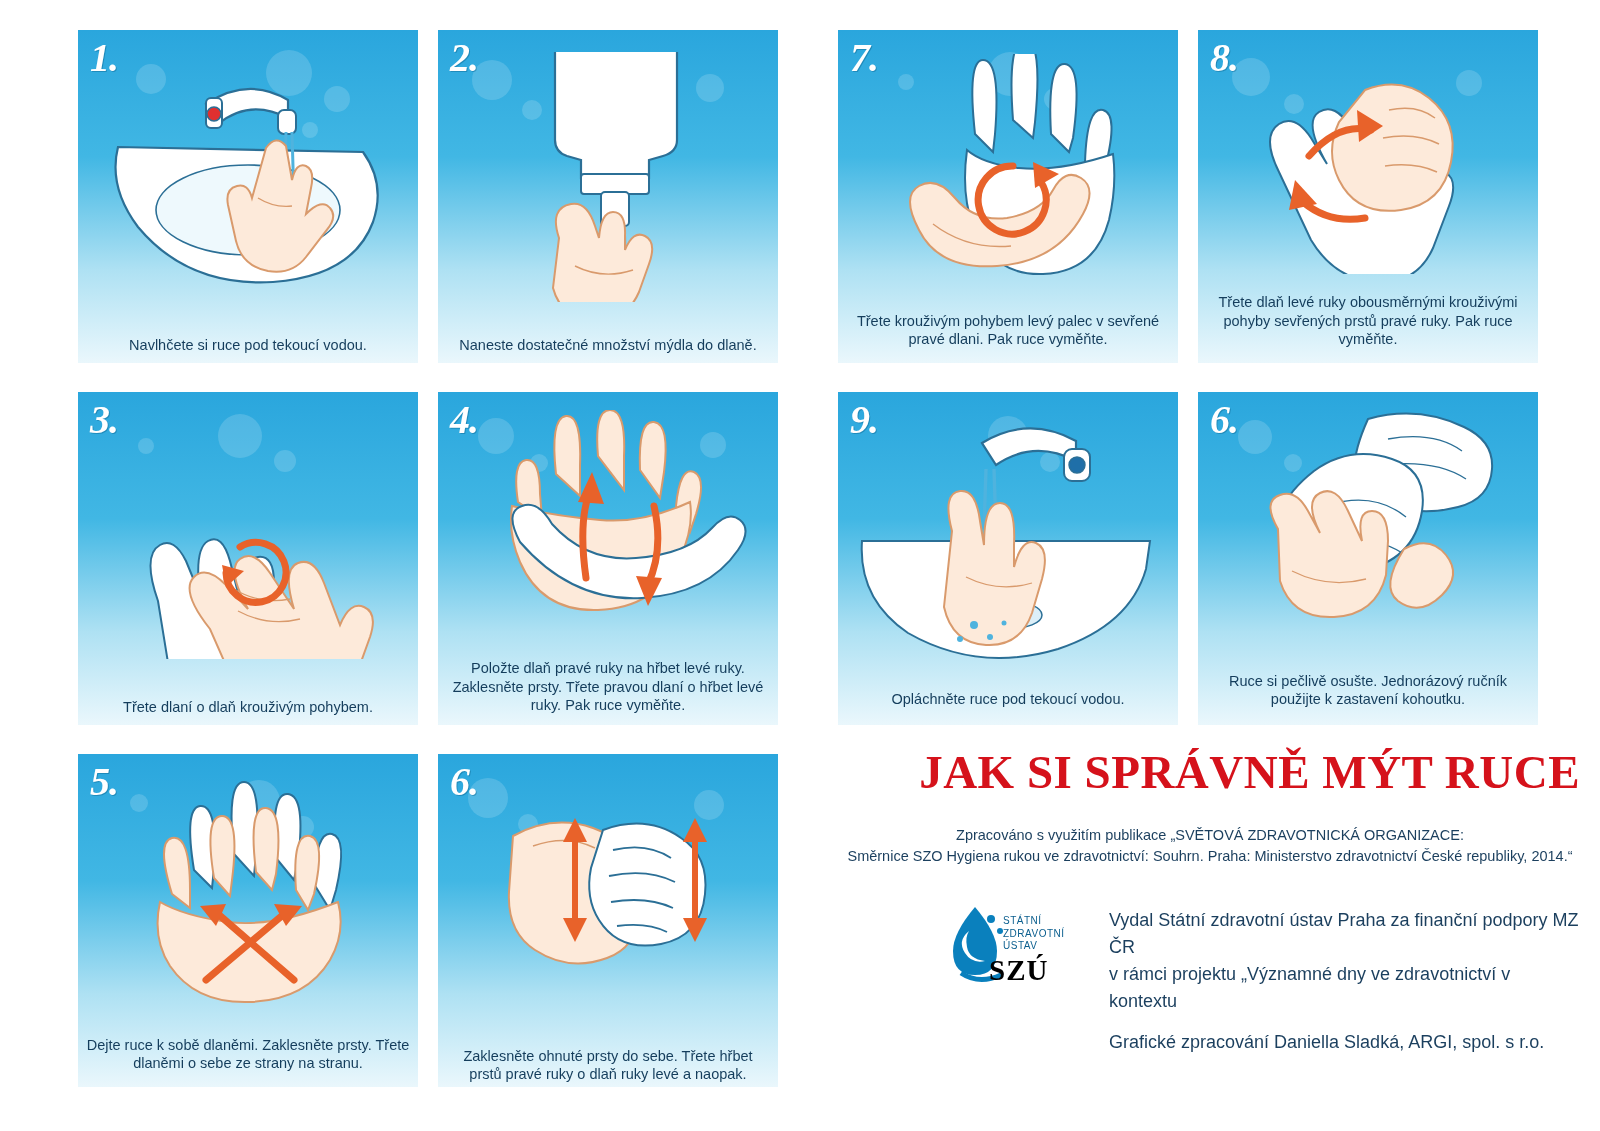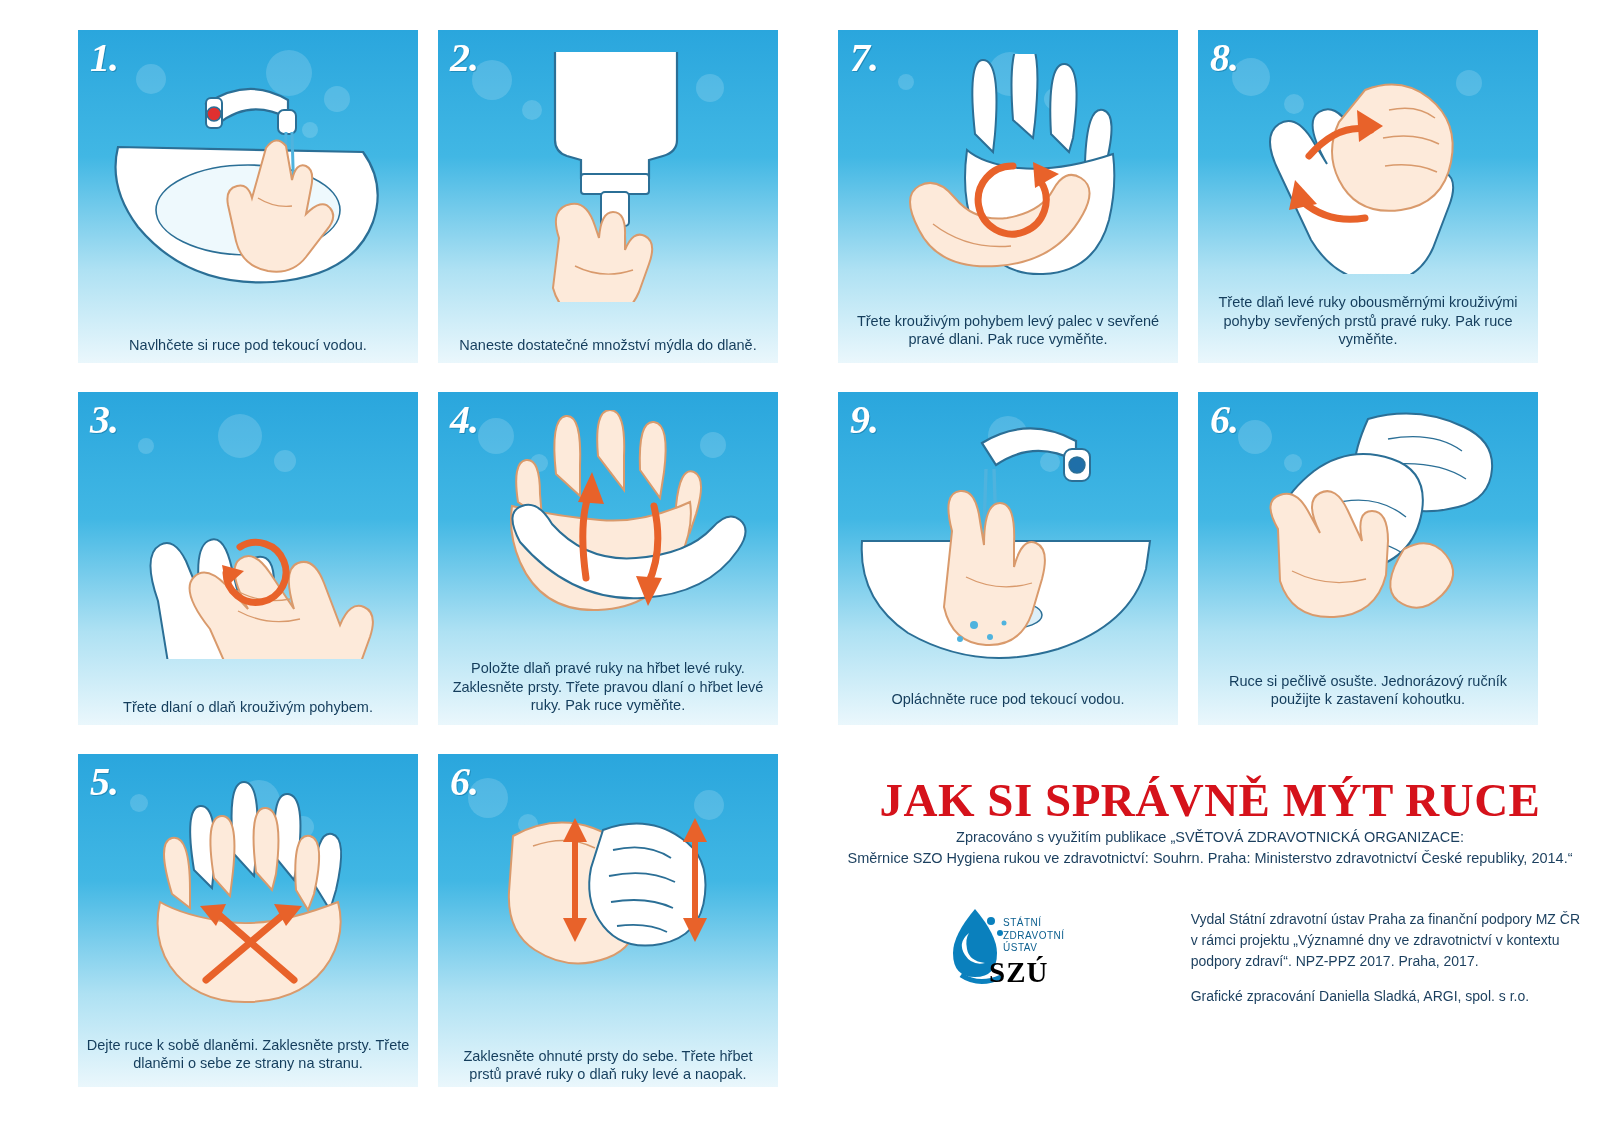--- a/index.html
+++ b/index.html
@@ -83,26 +83,26 @@
     left: 840px;
     top: 745px;
     width: 740px;
     height: 360px;
   }
   .poster-title {
     font-family: "Liberation Serif", serif;
     font-weight: bold;
     font-size: 47px;
     color: #d5121b;
-    text-align: center;
+    text-align: right;
     letter-spacing: 0.5px;
     white-space: nowrap;
-    margin-top: 28px;
   }
   .credit {
+    margin-top: 26px;
     text-align: center;
     font-size: 14.5px;
     line-height: 1.45;
     color: #1b3f5e;
   }
   .bottom-row {
     display: flex;
     align-items: flex-start;
     margin-top: 34px;
     padding-left: 105px;
@@ -127,21 +127,21 @@
     position: absolute;
     left: 44px;
     top: 53px;
     font-family: "Liberation Serif", serif;
     font-weight: bold;
     font-size: 29px;
     color: #000000;
     letter-spacing: 1px;
   }
   .publisher {
-    font-size: 14px;
+    font-size: 18px;
     line-height: 1.5;
     color: #1b3f5e;
     padding-left: 14px;
     padding-top: 6px;
   }
   .publisher .g2 { margin-top: 14px; }
 </style>
 </head>
 <body>
 
@@ -451,19 +451,18 @@
           <div>STÁTNÍ</div>
           <div>ZDRAVOTNÍ</div>
           <div>ÚSTAV</div>
         </div>
         <div class="logo-szu">SZÚ</div>
       </div>
 
       <div class="publisher">
         <div>Vydal Státní zdravotní ústav Praha za finanční podpory MZ ČR</div>
         <div>v rámci projektu „Významné dny ve zdravotnictví v kontextu</div>
-        <div>podpory zdraví“. NPZ-PPZ 2017. Praha, 2017.</div>
         <div class="g2">Grafické zpracování Daniella Sladká, ARGI, spol. s r.o.</div>
       </div>
     </div>
   </div>
 
 </div>
 
 </body></html>

